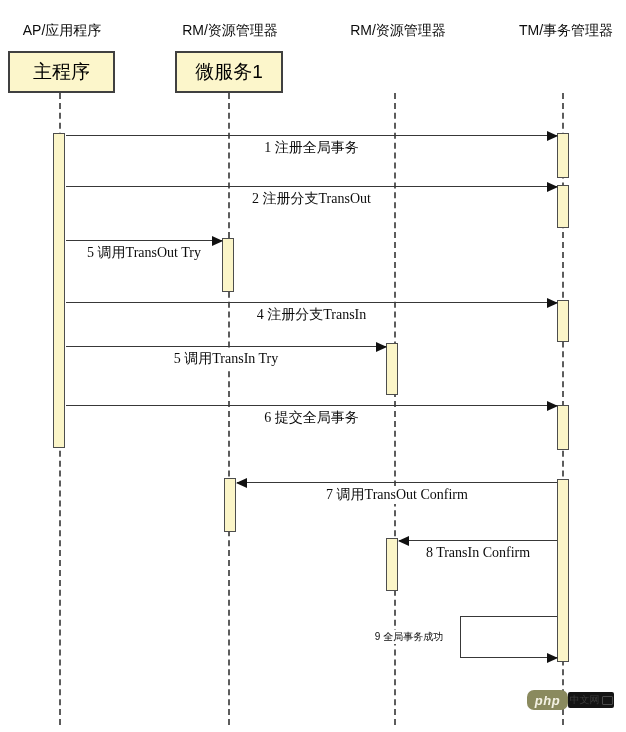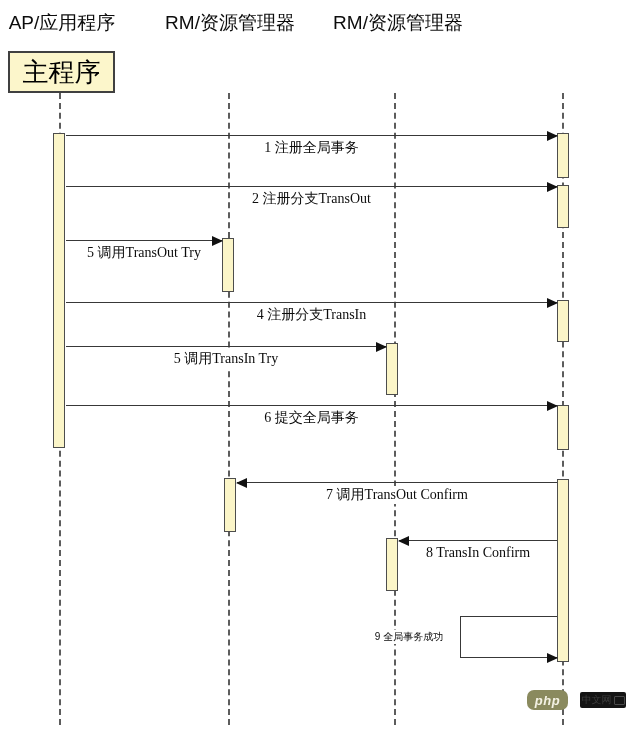--- a/index.html
+++ b/index.html
@@ -1,28 +1,28 @@
 <!DOCTYPE html>
 <html><head>
 <meta charset="utf-8">
 <style>
   html,body{margin:0;padding:0;background:#fff;}
   #canvas{
     position:relative;width:626px;height:732px;background:#ffffff;overflow:hidden;
     font-family:"Liberation Sans","DejaVu Sans",sans-serif;color:#000;
   }
   .rolelabel{
-    position:absolute;top:10px;transform:translateX(-50%);
-    font-size:19px;white-space:nowrap;color:#0c0c0c;
+    position:absolute;top:22px;transform:translateX(-50%);
+    font-size:14px;white-space:nowrap;color:#0c0c0c;
   }
   .pbox{
     position:absolute;top:51px;height:38px;
     background:#FCF6CB;border:2px solid #404040;
     display:flex;align-items:center;justify-content:center;
-    font-size:26px;white-space:nowrap;
+    font-size:19px;white-space:nowrap;
   }
   .lifeline{
     position:absolute;top:93px;height:632px;width:0;
     border-left:2px dashed #5c5c5c;
   }
   .act{
     position:absolute;width:12px;
     background:#FBF5C8;border:1px solid #4d4d4d;box-sizing:border-box;
   }
   .msg{position:absolute;height:0;}
@@ -47,40 +47,42 @@
     position:absolute;transform:translate(-50%,-50%);
     background:#ffffff;padding:0 3px;font-size:10px;white-space:nowrap;color:#0c0c0c;
   }
   .watermark{position:absolute;left:527px;top:690px;display:flex;align-items:center;}
   .wm-php{
     width:41px;height:20px;background:#8a8a5e;border-radius:7px;
     color:#f4f2e4;font-size:13px;font-weight:bold;font-style:italic;
     display:flex;align-items:center;justify-content:center;letter-spacing:0.5px;
   }
   .wm-site{
-    margin-left:12px;width:46px;height:16px;background:#141414;border-radius:2px;
+    margin-left:0;width:46px;height:16px;background:#141414;border-radius:2px;
     color:#3d3d3d;font-size:10px;display:flex;align-items:center;justify-content:center;gap:2px;
   }
   .wm-tv{width:9px;height:7px;border:1px solid #4a4a4a;border-radius:1px;display:inline-block;}
 </style>
 </head>
 <body>
 
 <div id="canvas">
 
   <div class="lifeline" style="left:59px;"></div>
   <div class="lifeline" style="left:228px;"></div>
   <div class="lifeline" style="left:394px;"></div>
   <div class="lifeline" style="left:562px;"></div>
 
   <div class="rolelabel" style="left:62px;">AP/应用程序</div>
   <div class="rolelabel" style="left:230px;">RM/资源管理器</div>
   <div class="rolelabel" style="left:398px;">RM/资源管理器</div>
+  <div class="rolelabel" style="left:566px;">TM/事务管理器</div>
 
   <div class="pbox" style="left:8px;width:103px;">主程序</div>
+  <div class="pbox" style="left:175px;width:104px;">微服务1</div>
 
   <div class="act" style="left:53px;top:133px;height:315px;"></div>
   <div class="act" style="left:557px;top:133px;height:45px;"></div>
   <div class="act" style="left:557px;top:185px;height:43px;"></div>
   <div class="act" style="left:222px;top:238px;height:54px;"></div>
   <div class="act" style="left:557px;top:300px;height:42px;"></div>
   <div class="act" style="left:386px;top:343px;height:52px;"></div>
   <div class="act" style="left:557px;top:405px;height:45px;"></div>
   <div class="act" style="left:224px;top:478px;height:54px;"></div>
   <div class="act" style="left:557px;top:479px;height:183px;"></div>

